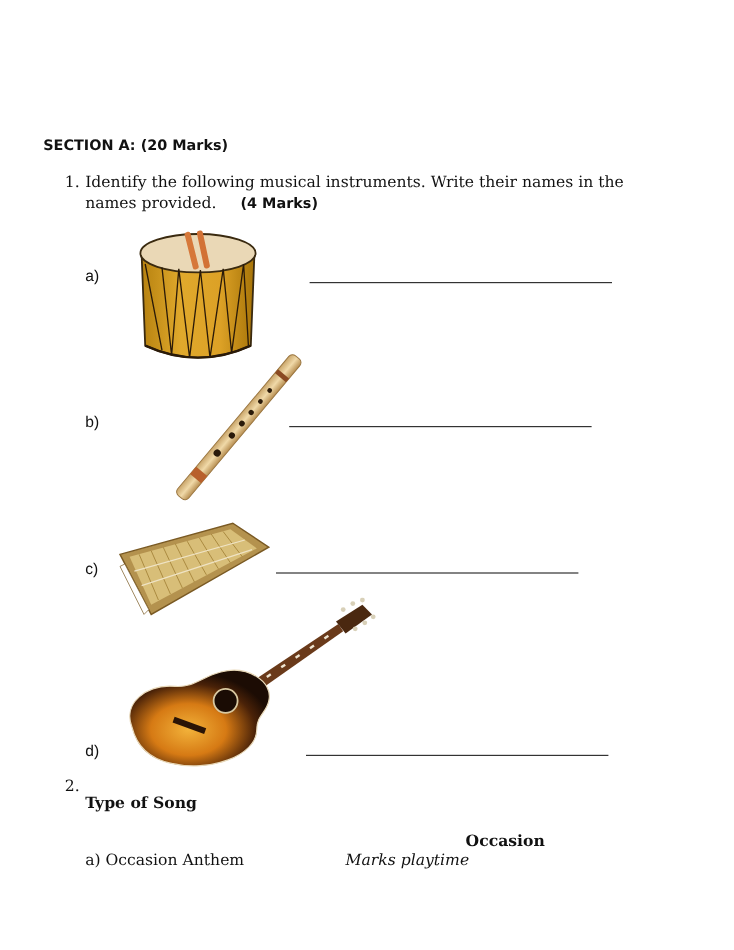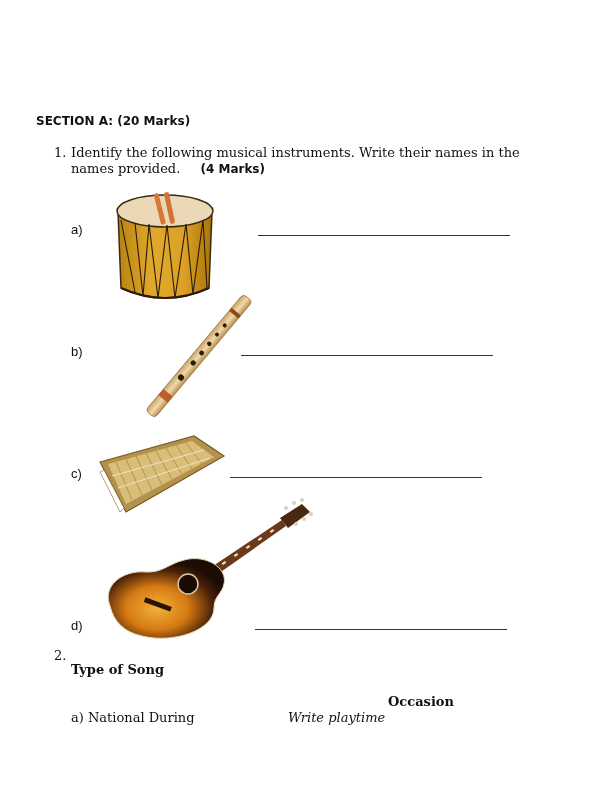--- a/index.html
+++ b/index.html
@@ -136,14 +136,14 @@
 </div>
 <div class="abs blank" style="left:255px; top:629px; width:252px;"></div>
 
 <div class="abs q-num" style="left:54px; top:648px;">2.</div>
 <div class="abs q-text" style="left:71px; top:648px; white-space:nowrap;">
 </div>
 
 <div class="abs hdr" style="left:71px; top:662px;">Type of Song</div>
 <div class="abs hdr" style="left:352px; top:694px;margin-left:36px;">Occasion</div>
 
-<div class="abs cell" style="left:71px; top:710px;">a) National During</div>
-<div class="abs cell ital" style="left:288px; top:710px;">Write playtime</div>
+<div class="abs cell" style="left:71px; top:710px;">a) Occasion Anthem</div>
+<div class="abs cell ital" style="left:288px; top:710px;">Marks playtime</div>
 
 </body></html>

